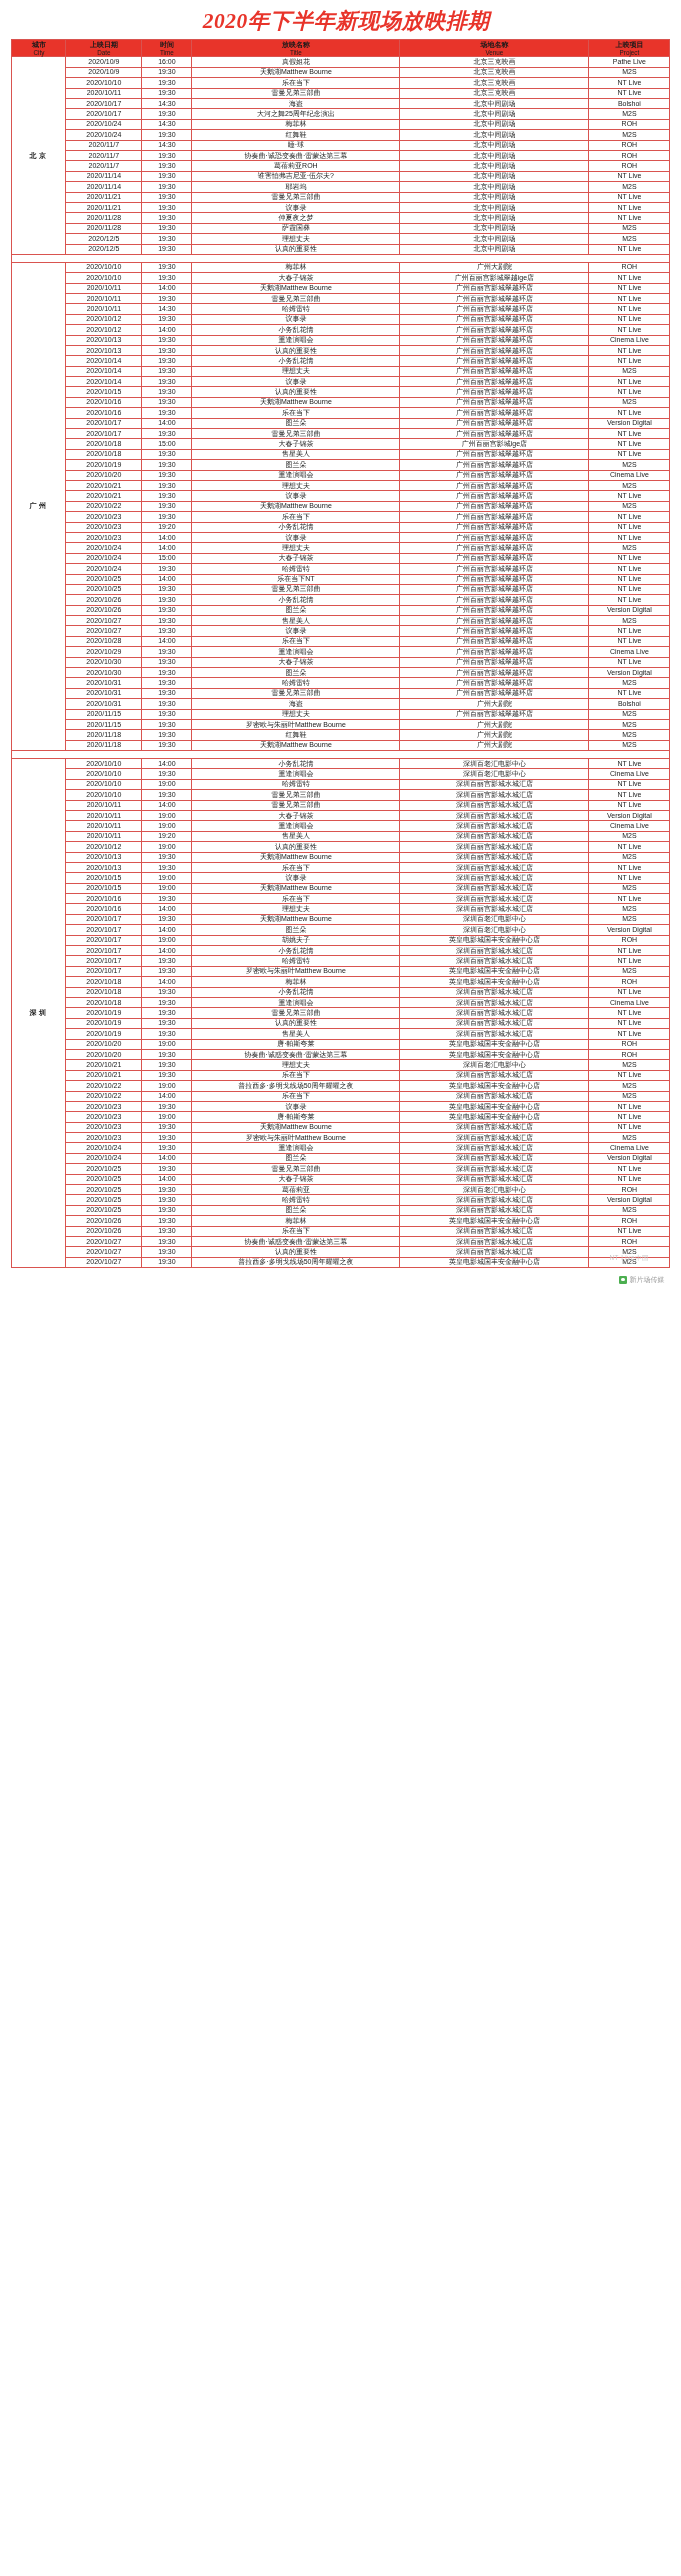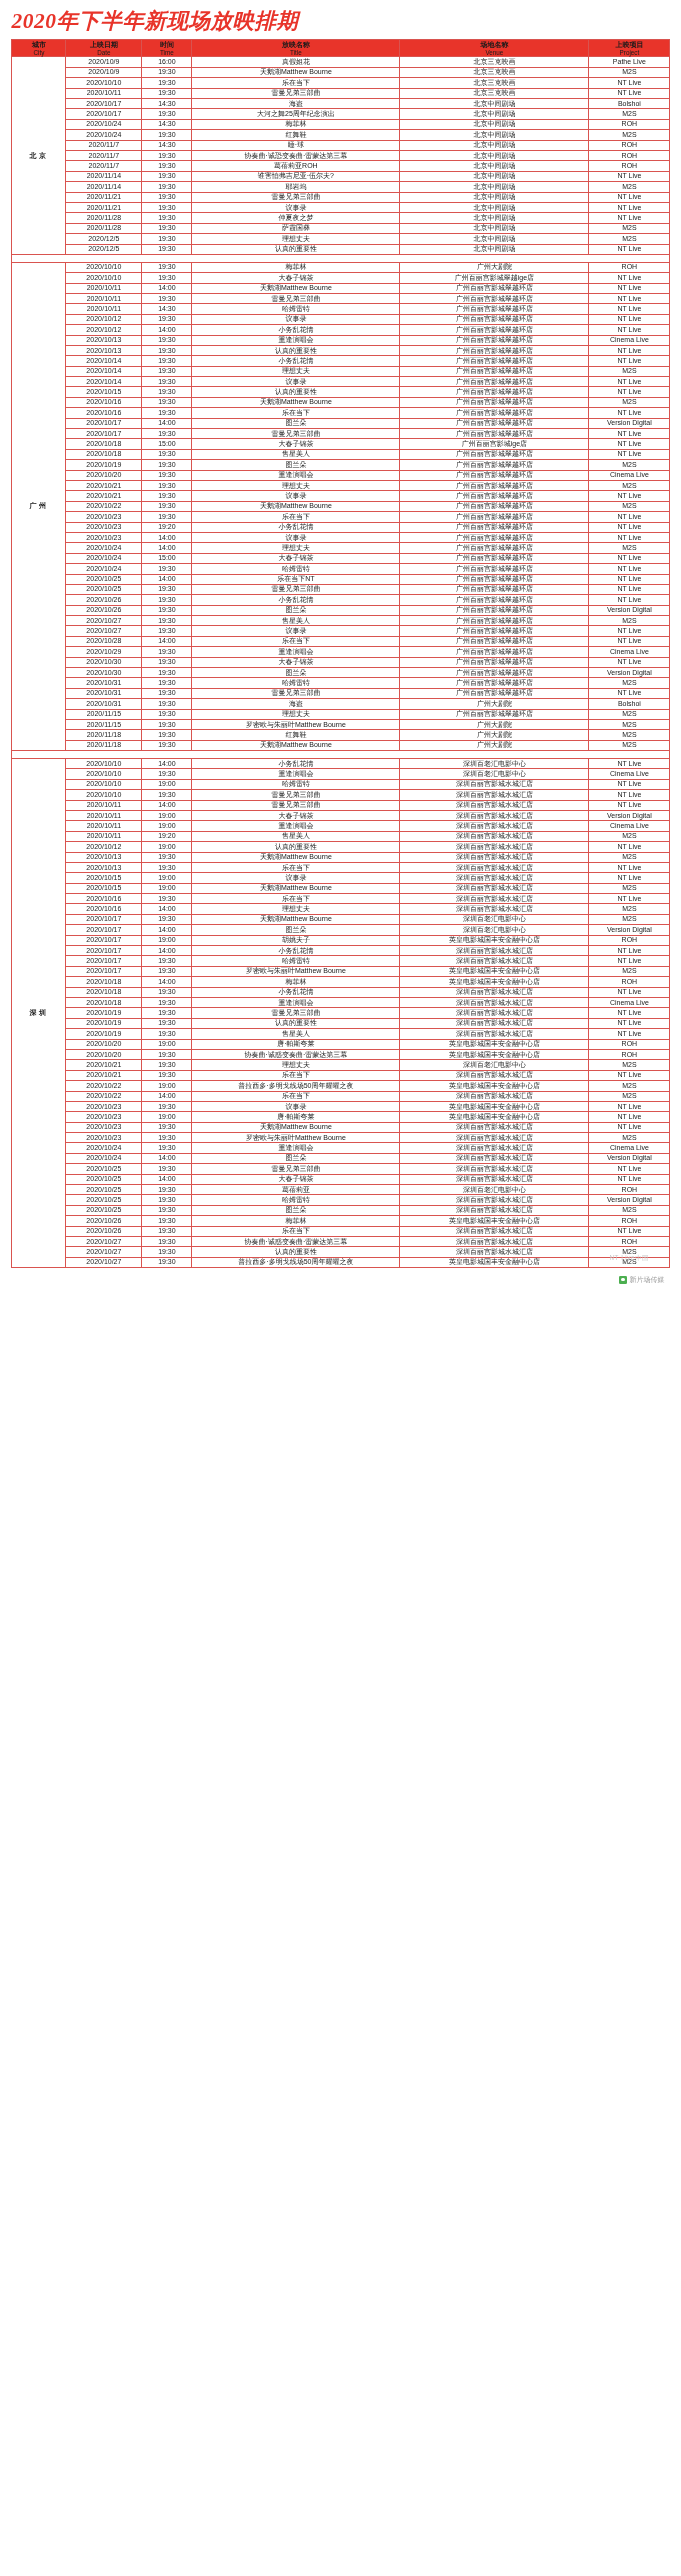--- a/index.html
+++ b/index.html
@@ -5,20 +5,21 @@
   html,body{margin:0;padding:0;}
   body{
     width:681px;
     background:#ffffff;
     font-family:"Liberation Sans","DejaVu Sans",sans-serif;
     color:#111;
   }
   .page{width:681px;position:relative;padding-bottom:19px;}
   .title-bar{
     padding:6.3px 0 3.8px 11.4px;
+    text-align:center;
   }
   .title-bar h1{
     margin:0;
     font-size:21.4px;
     font-weight:bold;
     font-style:italic;
     color:#e8342a;
     letter-spacing:0.6px;
     font-family:"Liberation Serif","DejaVu Serif",serif;
   }

